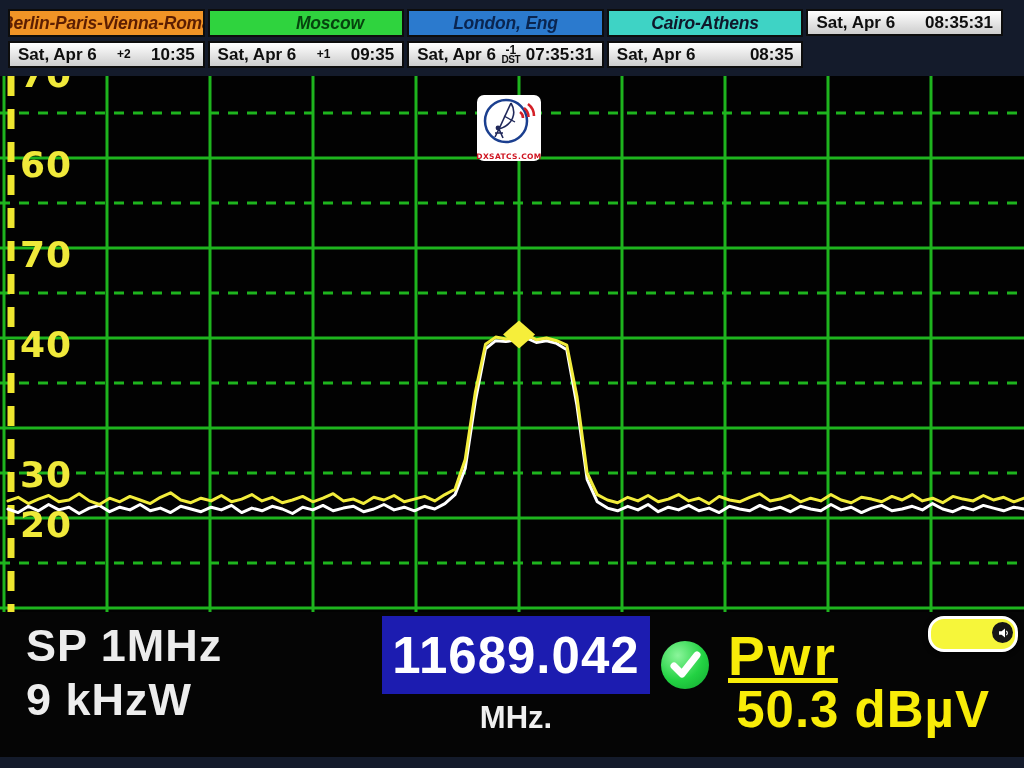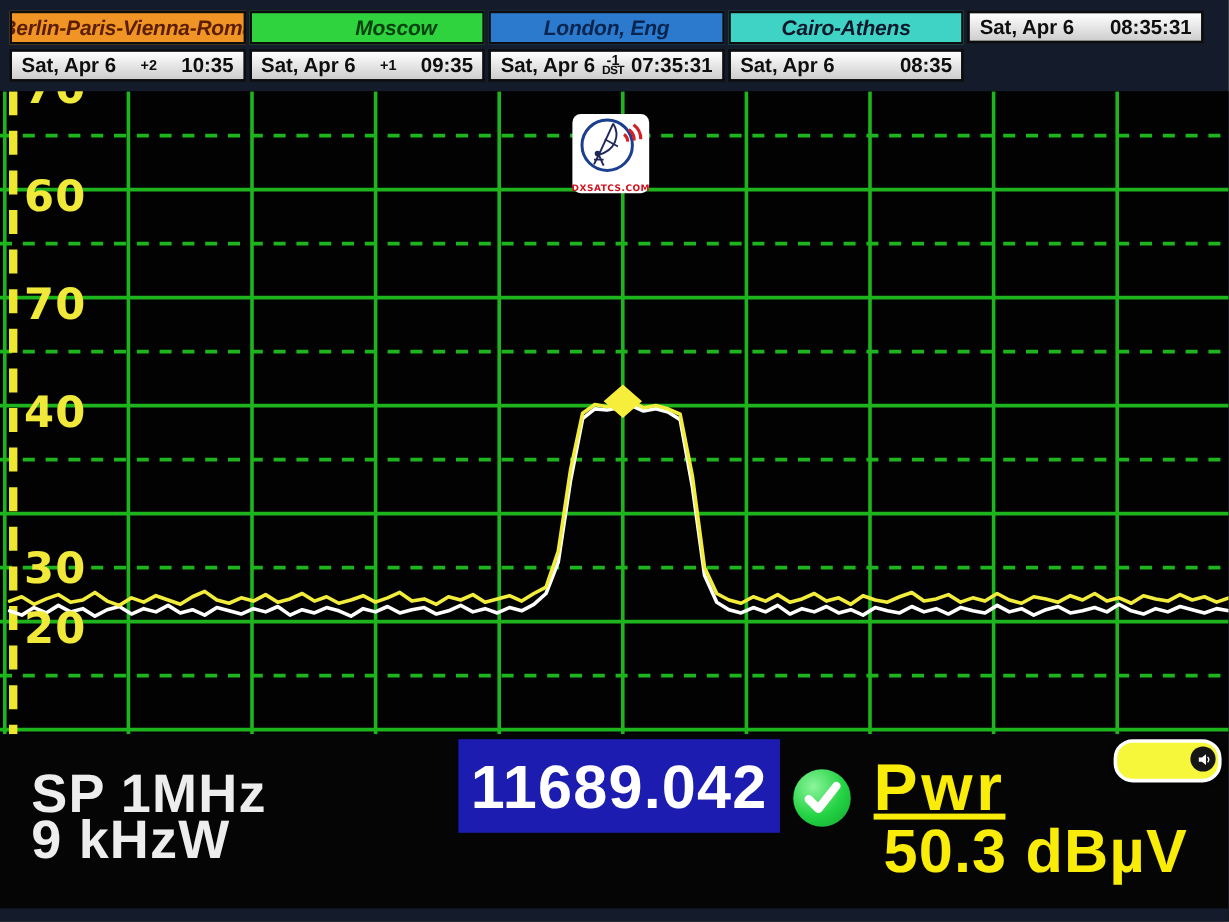--- a/index.html
+++ b/index.html
@@ -23,21 +23,21 @@
   .plot svg{position:absolute;left:0;top:0;}
   .ytick{position:absolute;left:20px;color:#f0e93a;font:bold 36px "DejaVu Sans",sans-serif;letter-spacing:1px;}
 
   .logo{position:absolute;left:477px;top:19px;width:64px;height:66px;background:#fff;border-radius:7px;
         display:flex;flex-direction:column;align-items:center;justify-content:flex-end;z-index:5;}
   .logo-text{color:#cf1420;font:bold 7.5px "DejaVu Sans",sans-serif;letter-spacing:0.4px;margin-top:-2px;}
 
   
   .bottombar{position:absolute;left:0;top:612px;width:1024px;height:156px;background:#050505;}
   .sp,.rbw{position:absolute;left:26px;color:#ededed;font:bold 45px "Liberation Sans",sans-serif;letter-spacing:1px;}
-  .sp{top:24px;text-align:right;} .rbw{top:62px;}
+  .sp{top:8px;text-align:right;} .rbw{top:62px;}
   .freqbox{position:absolute;left:382px;top:4px;width:268px;height:78px;background:#1c1cb0;
            display:flex;align-items:center;justify-content:center;
            color:#fff;font:bold 51px "Liberation Sans",sans-serif;letter-spacing:1px;}
   .mhz{position:absolute;left:382px;top:88px;width:268px;text-align:center;
        color:#f0f0f0;font:bold 31px "Liberation Sans",sans-serif;}
   .check{position:absolute;left:661px;top:29px;width:48px;height:48px;border-radius:50%;
          background:radial-gradient(circle at 35% 30%, #8bf59b, #23d243 55%, #12a72f);}
   .pwr{position:absolute;left:728px;top:12px;color:#f8ec08;font:bold 55px "Liberation Sans",sans-serif;letter-spacing:3px;text-decoration:underline;}
   .pval{position:absolute;left:688px;top:68px;width:302px;text-align:right;
         color:#f8ec08;font:bold 51px "Liberation Sans",sans-serif;letter-spacing:1px;}
@@ -153,20 +153,21 @@
       </svg>
       <div class="logo-text">DXSATCS.COM</div>
     </div>
   </div>
 
   <div class="bottombar">
     <div class="sp">SP 1MHz</div>
     <div class="rbw">9 kHzW</div>
 
     <div class="freqbox">11689.042</div>
+    <div class="mhz">MHz.</div>
 
     <div class="check">
       <svg width="48" height="48" viewBox="0 0 48 48">
         <path d="M13 25 L21 33 L36 14" stroke="#fff" stroke-width="7" fill="none" stroke-linecap="round" stroke-linejoin="round"></path>
       </svg>
     </div>
 
     <div class="pwr">Pwr</div>
     <div class="pval">50.3 dBµV</div>
 

